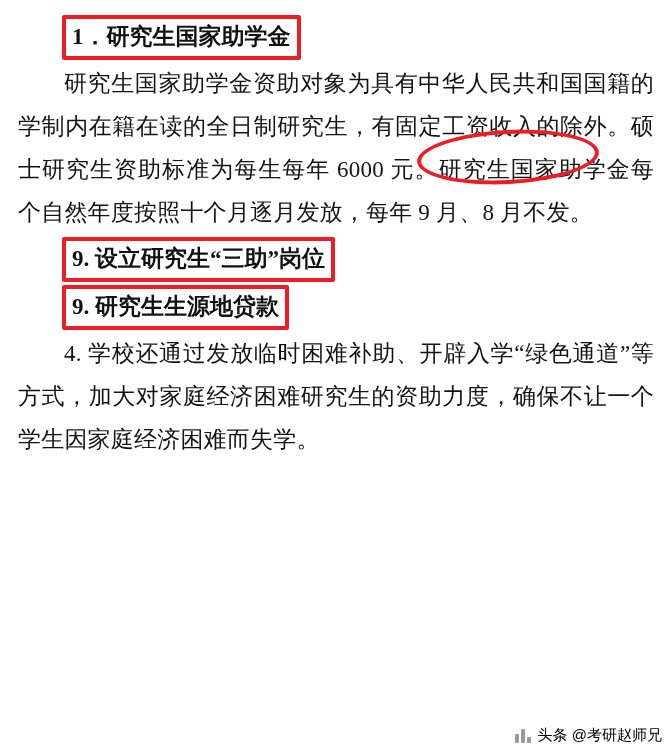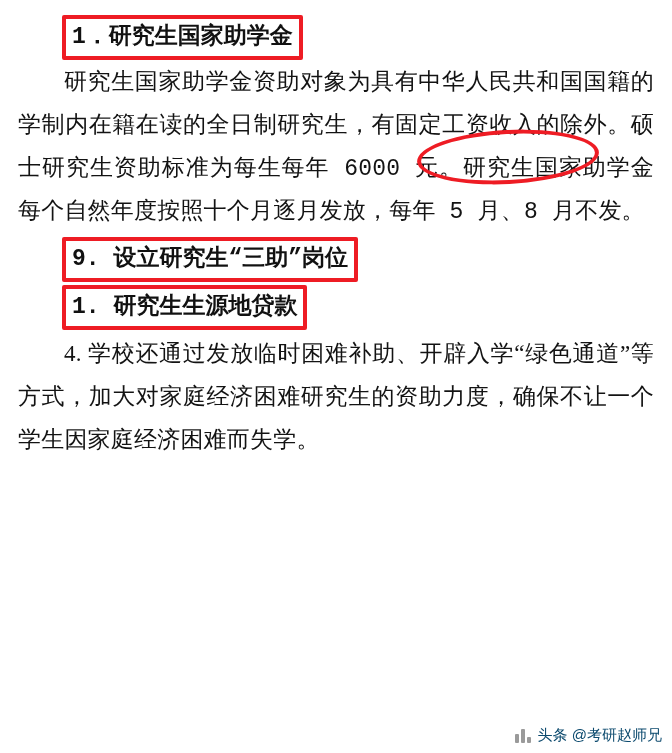--- a/index.html
+++ b/index.html
@@ -63,38 +63,37 @@
     margin: 0 0 2px 44px;
     height: 46px;
     display: flex;
     align-items: center;
   }
   .heading-row.first {
     margin-top: 6px;
   }
   .block {
     margin-bottom: 2px;
-    font-family: Liberation Mono, monospace;
   }
   
   .ellipse-annot {
     position: absolute;
     border: 4px solid #ee1c24;
     border-radius: 50%;
     pointer-events: none;
   }
   
   .watermark {
     position: absolute;
     right: 10px;
     bottom: 8px;
     display: flex;
     align-items: center;
     gap: 6px;
-    color: #0c4a6e;
+    color: #000000;
     font-family: "Liberation Sans", sans-serif;
     font-size: 15px;
     white-space: nowrap;
   }
   .wm-logo {
     width: 17px;
     height: 17px;
     position: relative;
     display: inline-block;
   }
@@ -113,35 +112,35 @@
 <body>
 
 <div class="page">
 
   <div class="block">
     <div class="heading-row first">
       <span class="heading-wrap">
         <span class="heading-text">1．研究生国家助学金</span>
       </span>
     </div>
-    <p class="para indent">研究生国家助学金资助对象为具有中华人民共和国国籍的学制内在籍在读的全日制研究生，有固定工资收入的除外。硕士研究生资助标准为每生每年 6000 元。研究生国家助学金每个自然年度按照十个月逐月发放，每年 5 月、8 月不发。</p>
+    <p class="para indent">研究生国家助学金资助对象为具有中华人民共和国国籍的学制内在籍在读的全日制研究生，有固定工资收入的除外。硕士研究生资助标准为每生每年 6000 元。研究生国家助学金每个自然年度按照十个月逐月发放，每年 9 月、8 月不发。</p>
   </div>
 
   <div class="block">
     <div class="heading-row">
       <span class="heading-wrap">
         <span class="heading-text">9. 设立研究生“三助”岗位</span>
       </span>
     </div>
   </div>
 
   <div class="block">
     <div class="heading-row">
       <span class="heading-wrap">
-        <span class="heading-text">1. 研究生生源地贷款</span>
+        <span class="heading-text">9. 研究生生源地贷款</span>
       </span>
     </div>
   </div>
 
   <p class="para indent">4. 学校还通过发放临时困难补助、开辟入学“绿色通道”等方式，加大对家庭经济困难研究生的资助力度，确保不让一个学生因家庭经济困难而失学。</p>
 
   <div class="ellipse-annot" style="left:417px; top:130px; width:174px; height:46px; transform: rotate(-3deg);"></div>
 
   <div class="watermark">
     <span class="wm-logo">

